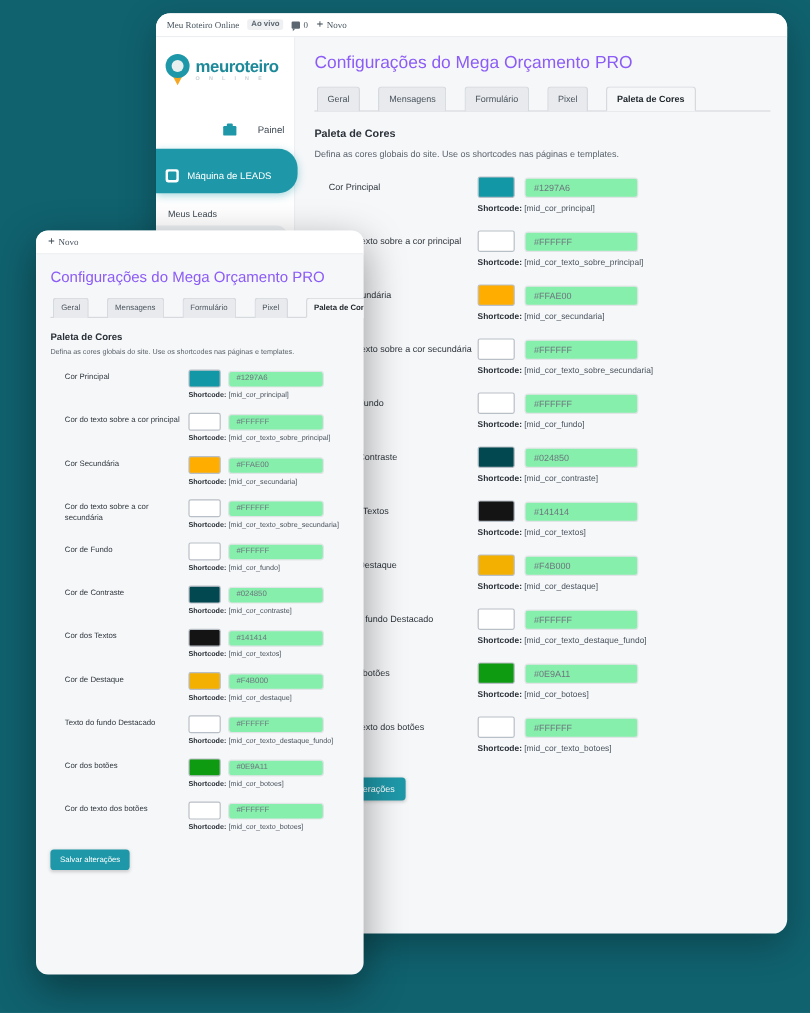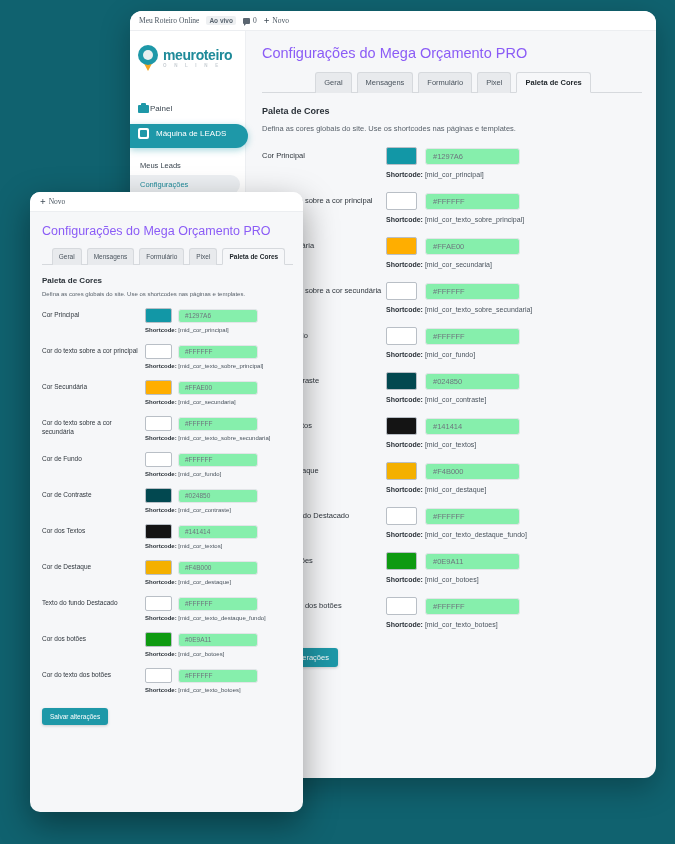--- a/index.html
+++ b/index.html
@@ -73,41 +73,41 @@
   }
   .logo-text{ line-height:1; }
   .logo-main{
     font-size:14px;font-weight:bold;color:#1E8A99;letter-spacing:-0.4px;
   }
   .logo-sub{
     font-size:4.5px;letter-spacing:3.2px;color:#C9CFD4;margin-top:2px;font-weight:bold;
   }
   .menu-top{ margin-top:18px; }
   .menu-row{
-    display:flex;align-items:center;gap:1px;
-    padding:6px 8px;font-size:8px;color:#3d4852;
+    display:flex;align-items:center;gap:18px;
+    padding:6px 8px;font-size:8px;color:#3d4852;justify-content:flex-end;
   }
   .menu-ico{
     width:11px;height:11px;border-radius:2px;background:#1E98A8;flex:0 0 11px;
     position:relative;
   }
   .menu-ico.dash{ background:transparent; }
   .menu-ico.dash:before{
     content:"";position:absolute;left:0;top:2px;width:11px;height:8px;
     background:#1E98A8;border-radius:1px;
   }
   .menu-ico.dash:after{
     content:"";position:absolute;left:3px;top:0;width:5px;height:3px;
     background:#1E98A8;border-radius:1px 1px 0 0;
   }
   .menu-active{
     margin:4px 0 0 0;
     background:#1E98A8;color:#fff;
     border-radius:0 16px 16px 0;
-    padding:4px 8px 9px 8px;
+    padding:17px 8px 9px 8px;
     display:flex;align-items:center;gap:7px;font-size:8px;
     width:118px;
     box-shadow:0 2px 7px rgba(30,152,168,.4);
   }
   .menu-active .menu-ico{ background:#fff; }
   .menu-active .menu-ico:before{
     content:"";position:absolute;left:2px;top:2px;width:7px;height:7px;
     background:#1E98A8;border-radius:1px;font-size:5px;
   }
   .submenu{ padding-top:8px; }
@@ -116,34 +116,34 @@
   }
   .submenu-item.sel{
     background:#EDF0F3;color:#1E8A99;border-radius:0 10px 10px 0;width:96%;
   }
 
   
   .wp-content{ flex:1; padding:14px 14px 0 16px; min-width:0; }
   .page-title{
     font-size:14.5px;color:#8b5cf6;font-weight:normal;margin-bottom:10px;
   }
-  .tabs{ display:flex; gap:5px; border-bottom:1px solid #D6D9DD; padding-left:2px;justify-content:center;}
+  .tabs{ display:flex; gap:15px; border-bottom:1px solid #D6D9DD; padding-left:2px;}
   .tab{
     background:#E8EAED;color:#4a545e;
     font-size:7.5px;padding:5px 8px;border-radius:3px 3px 0 0;
     border:1px solid #D6D9DD;border-bottom:none;position:relative;top:1px;
     white-space:nowrap;
   }
   .tab.active{ background:#F6F7F9;color:#22282d;font-weight:bold;border-bottom:1px solid #F6F7F9;}
   .sec-title{ font-size:9px;font-weight:bold;color:#2a3138;margin:13px 0 8px;}
   .sec-desc{ font-size:7.5px;color:#59626b;margin-bottom:14px;}
 
   .field-row{ display:flex; margin-bottom:14px; }
   .field-label{
-    flex:0 0 124px;font-size:7.5px;color:#2e353c;line-height:1.35;padding-top:4px;
+    flex:0 0 124px;font-size:7.5px;color:#2e353c;line-height:1.35;padding-top:4px;margin-left:12px;
   }
   .field-ctrl{ flex:1; min-width:0; }
   .ctrl-line{ display:flex; align-items:center; }
   .swatch{
     width:31px;height:18px;border:1px solid #B9BFC6;border-radius:2px;flex:0 0 31px;
   }
   .hexbox{
     margin-left:8px;width:95px;height:17px;border:1px solid #E2E5E8;border-radius:3px;
     background:#86efac;font-size:7.5px;color:#6d767e;
     display:flex;align-items:center;padding-left:7px;

